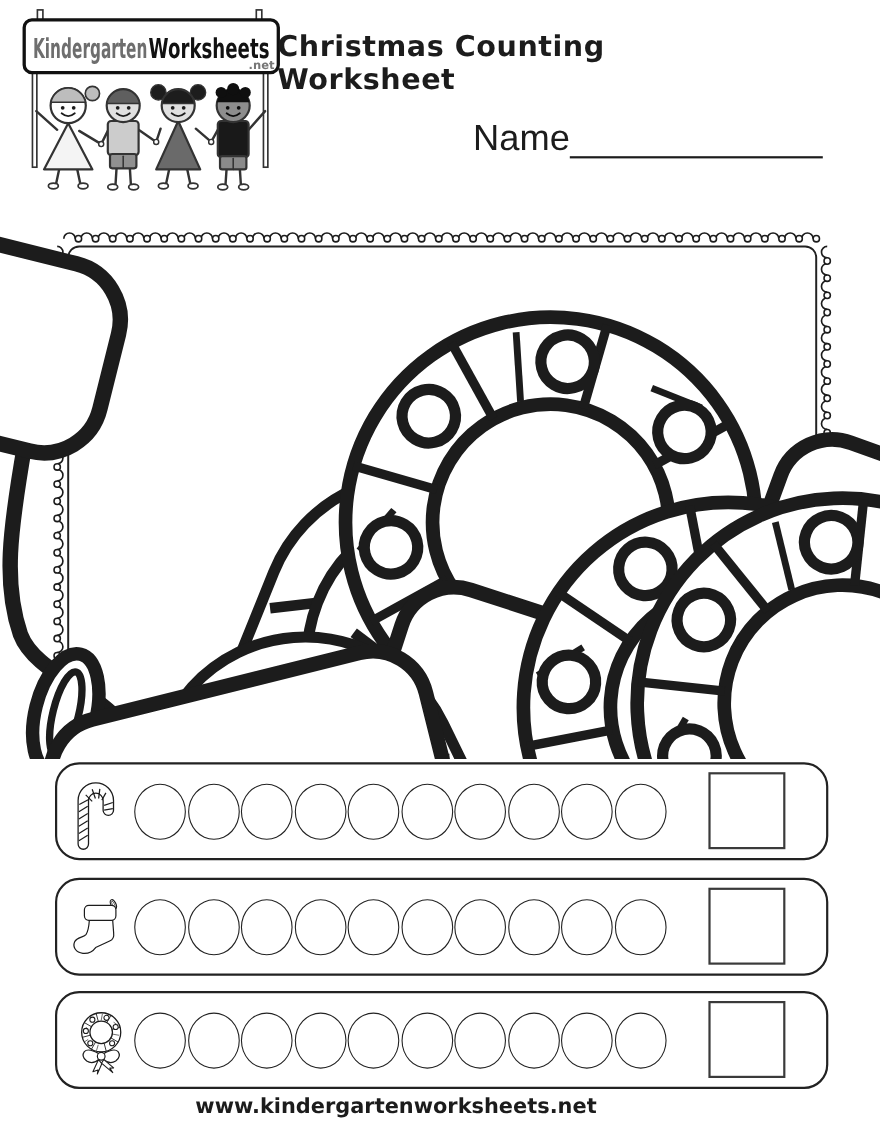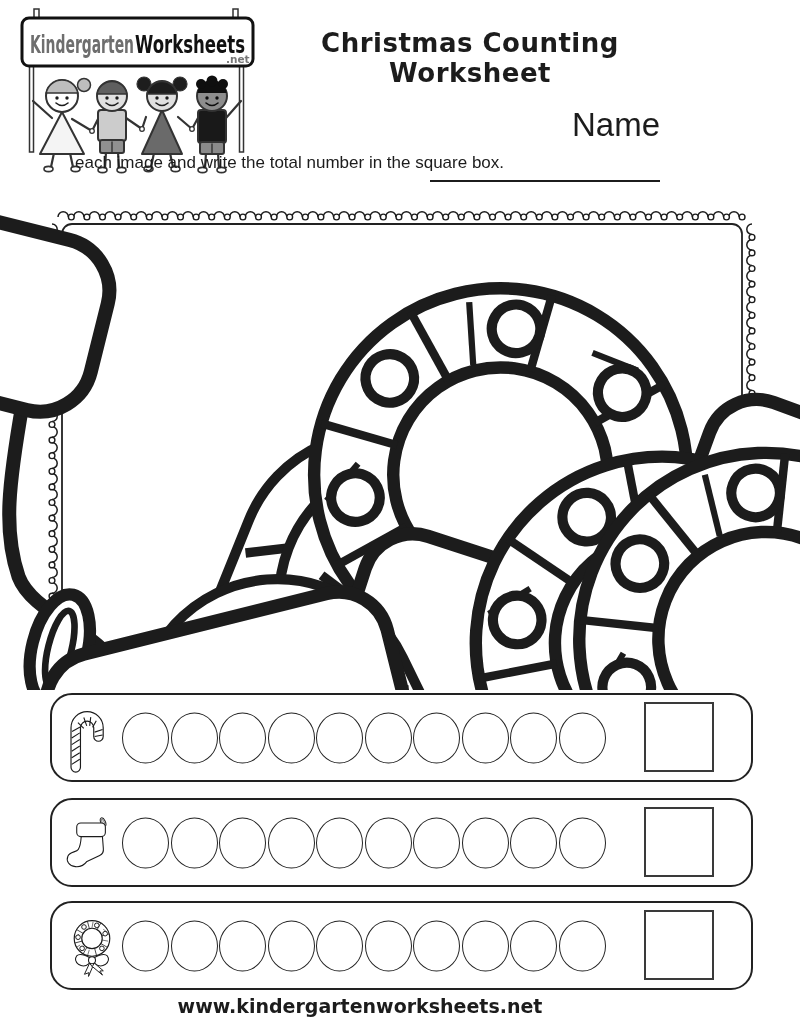--- a/index.html
+++ b/index.html
@@ -4,24 +4,24 @@
 <style>
   html,body{margin:0;padding:0;}
   body{
     width:800px;height:1035px;position:relative;background:#fff;
     font-family:"Liberation Sans",sans-serif;color:#1c1c1c;overflow:hidden;
   }
   
   #logo-svg{position:absolute;left:0;top:0;width:270px;height:175px;}
   
   .title{
-    position:absolute;left:252px;top:28px;width:436px;text-align:center;
+    position:absolute;left:252px;top:28px;width:436px;text-align:left;
     font-family:"DejaVu Sans",sans-serif;font-weight:bold;font-size:26px;letter-spacing:.5px;
   }
-  .name-row{position:absolute;left:430px;top:106px;display:flex;align-items:flex-end;flex-direction:column;}
+  .name-row{position:absolute;left:430px;top:106px;display:flex;align-items:flex-end;}
   .name-label{font-size:33px;line-height:38px;}
   .name-line{width:230px;height:36px;border-bottom:2px solid #1c1c1c;}
   .instructions{position:absolute;left:75px;top:152px;width:690px;font-size:17px;line-height:22px;}
   
   #scatter-svg{position:absolute;left:0;top:0;width:800px;height:690px;}
   
   .count-row{
     position:absolute;left:50px;width:699px;height:85px;
     border:2.2px solid #222;border-radius:22px;background:#fff;
   }
@@ -217,21 +217,20 @@
 </svg>
 
 <div class="title">Christmas Counting Worksheet</div>
 
 <div class="name-row">
   <span class="name-label">Name</span>
   <span class="name-line"></span>
 </div>
 
 <div class="instructions">
-  <div>each image and write the total number in the square box.</div>
 </div>
 
 <svg id="scatter-svg" viewBox="0 0 800 690">
   <g id="scallop-border">
       <path d="M 58.0 217.0 a 5.2 5.2 0 0 1 10.4 0.0 M 73.6 217.0 a 5.2 5.2 0 0 1 10.4 0.0 M 89.2 217.0 a 5.2 5.2 0 0 1 10.4 0.0 M 104.8 217.0 a 5.2 5.2 0 0 1 10.4 0.0 M 120.4 217.0 a 5.2 5.2 0 0 1 10.4 0.0 M 136.0 217.0 a 5.2 5.2 0 0 1 10.4 0.0 M 151.6 217.0 a 5.2 5.2 0 0 1 10.4 0.0 M 167.2 217.0 a 5.2 5.2 0 0 1 10.4 0.0 M 182.8 217.0 a 5.2 5.2 0 0 1 10.4 0.0 M 198.4 217.0 a 5.2 5.2 0 0 1 10.4 0.0 M 214.0 217.0 a 5.2 5.2 0 0 1 10.4 0.0 M 229.6 217.0 a 5.2 5.2 0 0 1 10.4 0.0 M 245.2 217.0 a 5.2 5.2 0 0 1 10.4 0.0 M 260.8 217.0 a 5.2 5.2 0 0 1 10.4 0.0 M 276.4 217.0 a 5.2 5.2 0 0 1 10.4 0.0 M 292.0 217.0 a 5.2 5.2 0 0 1 10.4 0.0 M 307.6 217.0 a 5.2 5.2 0 0 1 10.4 0.0 M 323.2 217.0 a 5.2 5.2 0 0 1 10.4 0.0 M 338.8 217.0 a 5.2 5.2 0 0 1 10.4 0.0 M 354.4 217.0 a 5.2 5.2 0 0 1 10.4 0.0 M 370.0 217.0 a 5.2 5.2 0 0 1 10.4 0.0 M 385.6 217.0 a 5.2 5.2 0 0 1 10.4 0.0 M 401.2 217.0 a 5.2 5.2 0 0 1 10.4 0.0 M 416.8 217.0 a 5.2 5.2 0 0 1 10.4 0.0 M 432.4 217.0 a 5.2 5.2 0 0 1 10.4 0.0 M 448.0 217.0 a 5.2 5.2 0 0 1 10.4 0.0 M 463.6 217.0 a 5.2 5.2 0 0 1 10.4 0.0 M 479.2 217.0 a 5.2 5.2 0 0 1 10.4 0.0 M 494.8 217.0 a 5.2 5.2 0 0 1 10.4 0.0 M 510.4 217.0 a 5.2 5.2 0 0 1 10.4 0.0 M 526.0 217.0 a 5.2 5.2 0 0 1 10.4 0.0 M 541.6 217.0 a 5.2 5.2 0 0 1 10.4 0.0 M 557.2 217.0 a 5.2 5.2 0 0 1 10.4 0.0 M 572.8 217.0 a 5.2 5.2 0 0 1 10.4 0.0 M 588.4 217.0 a 5.2 5.2 0 0 1 10.4 0.0 M 604.0 217.0 a 5.2 5.2 0 0 1 10.4 0.0 M 619.6 217.0 a 5.2 5.2 0 0 1 10.4 0.0 M 635.2 217.0 a 5.2 5.2 0 0 1 10.4 0.0 M 650.8 217.0 a 5.2 5.2 0 0 1 10.4 0.0 M 666.4 217.0 a 5.2 5.2 0 0 1 10.4 0.0 M 682.0 217.0 a 5.2 5.2 0 0 1 10.4 0.0 M 697.6 217.0 a 5.2 5.2 0 0 1 10.4 0.0 M 713.2 217.0 a 5.2 5.2 0 0 1 10.4 0.0 M 728.8 217.0 a 5.2 5.2 0 0 1 10.4 0.0 M 58.0 656.0 a 5.2 5.2 0 0 0 10.4 0.0 M 73.6 656.0 a 5.2 5.2 0 0 0 10.4 0.0 M 89.2 656.0 a 5.2 5.2 0 0 0 10.4 0.0 M 104.8 656.0 a 5.2 5.2 0 0 0 10.4 0.0 M 120.4 656.0 a 5.2 5.2 0 0 0 10.4 0.0 M 136.0 656.0 a 5.2 5.2 0 0 0 10.4 0.0 M 151.6 656.0 a 5.2 5.2 0 0 0 10.4 0.0 M 167.2 656.0 a 5.2 5.2 0 0 0 10.4 0.0 M 182.8 656.0 a 5.2 5.2 0 0 0 10.4 0.0 M 198.4 656.0 a 5.2 5.2 0 0 0 10.4 0.0 M 214.0 656.0 a 5.2 5.2 0 0 0 10.4 0.0 M 229.6 656.0 a 5.2 5.2 0 0 0 10.4 0.0 M 245.2 656.0 a 5.2 5.2 0 0 0 10.4 0.0 M 260.8 656.0 a 5.2 5.2 0 0 0 10.4 0.0 M 276.4 656.0 a 5.2 5.2 0 0 0 10.4 0.0 M 292.0 656.0 a 5.2 5.2 0 0 0 10.4 0.0 M 307.6 656.0 a 5.2 5.2 0 0 0 10.4 0.0 M 323.2 656.0 a 5.2 5.2 0 0 0 10.4 0.0 M 338.8 656.0 a 5.2 5.2 0 0 0 10.4 0.0 M 354.4 656.0 a 5.2 5.2 0 0 0 10.4 0.0 M 370.0 656.0 a 5.2 5.2 0 0 0 10.4 0.0 M 385.6 656.0 a 5.2 5.2 0 0 0 10.4 0.0 M 401.2 656.0 a 5.2 5.2 0 0 0 10.4 0.0 M 416.8 656.0 a 5.2 5.2 0 0 0 10.4 0.0 M 432.4 656.0 a 5.2 5.2 0 0 0 10.4 0.0 M 448.0 656.0 a 5.2 5.2 0 0 0 10.4 0.0 M 463.6 656.0 a 5.2 5.2 0 0 0 10.4 0.0 M 479.2 656.0 a 5.2 5.2 0 0 0 10.4 0.0 M 494.8 656.0 a 5.2 5.2 0 0 0 10.4 0.0 M 510.4 656.0 a 5.2 5.2 0 0 0 10.4 0.0 M 526.0 656.0 a 5.2 5.2 0 0 0 10.4 0.0 M 541.6 656.0 a 5.2 5.2 0 0 0 10.4 0.0 M 557.2 656.0 a 5.2 5.2 0 0 0 10.4 0.0 M 572.8 656.0 a 5.2 5.2 0 0 0 10.4 0.0 M 588.4 656.0 a 5.2 5.2 0 0 0 10.4 0.0 M 604.0 656.0 a 5.2 5.2 0 0 0 10.4 0.0 M 619.6 656.0 a 5.2 5.2 0 0 0 10.4 0.0 M 635.2 656.0 a 5.2 5.2 0 0 0 10.4 0.0 M 650.8 656.0 a 5.2 5.2 0 0 0 10.4 0.0 M 666.4 656.0 a 5.2 5.2 0 0 0 10.4 0.0 M 682.0 656.0 a 5.2 5.2 0 0 0 10.4 0.0 M 697.6 656.0 a 5.2 5.2 0 0 0 10.4 0.0 M 713.2 656.0 a 5.2 5.2 0 0 0 10.4 0.0 M 728.8 656.0 a 5.2 5.2 0 0 0 10.4 0.0 M 52.0 224.0 a 5.2 5.2 0 0 1 0.0 10.4 M 52.0 239.6 a 5.2 5.2 0 0 1 0.0 10.4 M 52.0 255.2 a 5.2 5.2 0 0 1 0.0 10.4 M 52.0 270.8 a 5.2 5.2 0 0 1 0.0 10.4 M 52.0 286.4 a 5.2 5.2 0 0 1 0.0 10.4 M 52.0 302.0 a 5.2 5.2 0 0 1 0.0 10.4 M 52.0 317.6 a 5.2 5.2 0 0 1 0.0 10.4 M 52.0 333.2 a 5.2 5.2 0 0 1 0.0 10.4 M 52.0 348.8 a 5.2 5.2 0 0 1 0.0 10.4 M 52.0 364.4 a 5.2 5.2 0 0 1 0.0 10.4 M 52.0 380.0 a 5.2 5.2 0 0 1 0.0 10.4 M 52.0 395.6 a 5.2 5.2 0 0 1 0.0 10.4 M 52.0 411.2 a 5.2 5.2 0 0 1 0.0 10.4 M 52.0 426.8 a 5.2 5.2 0 0 1 0.0 10.4 M 52.0 442.4 a 5.2 5.2 0 0 1 0.0 10.4 M 52.0 458.0 a 5.2 5.2 0 0 1 0.0 10.4 M 52.0 473.6 a 5.2 5.2 0 0 1 0.0 10.4 M 52.0 489.2 a 5.2 5.2 0 0 1 0.0 10.4 M 52.0 504.8 a 5.2 5.2 0 0 1 0.0 10.4 M 52.0 520.4 a 5.2 5.2 0 0 1 0.0 10.4 M 52.0 536.0 a 5.2 5.2 0 0 1 0.0 10.4 M 52.0 551.6 a 5.2 5.2 0 0 1 0.0 10.4 M 52.0 567.2 a 5.2 5.2 0 0 1 0.0 10.4 M 52.0 582.8 a 5.2 5.2 0 0 1 0.0 10.4 M 52.0 598.4 a 5.2 5.2 0 0 1 0.0 10.4 M 52.0 614.0 a 5.2 5.2 0 0 1 0.0 10.4 M 52.0 629.6 a 5.2 5.2 0 0 1 0.0 10.4 M 752.0 224.0 a 5.2 5.2 0 0 0 0.0 10.4 M 752.0 239.6 a 5.2 5.2 0 0 0 0.0 10.4 M 752.0 255.2 a 5.2 5.2 0 0 0 0.0 10.4 M 752.0 270.8 a 5.2 5.2 0 0 0 0.0 10.4 M 752.0 286.4 a 5.2 5.2 0 0 0 0.0 10.4 M 752.0 302.0 a 5.2 5.2 0 0 0 0.0 10.4 M 752.0 317.6 a 5.2 5.2 0 0 0 0.0 10.4 M 752.0 333.2 a 5.2 5.2 0 0 0 0.0 10.4 M 752.0 348.8 a 5.2 5.2 0 0 0 0.0 10.4 M 752.0 364.4 a 5.2 5.2 0 0 0 0.0 10.4 M 752.0 380.0 a 5.2 5.2 0 0 0 0.0 10.4 M 752.0 395.6 a 5.2 5.2 0 0 0 0.0 10.4 M 752.0 411.2 a 5.2 5.2 0 0 0 0.0 10.4 M 752.0 426.8 a 5.2 5.2 0 0 0 0.0 10.4 M 752.0 442.4 a 5.2 5.2 0 0 0 0.0 10.4 M 752.0 458.0 a 5.2 5.2 0 0 0 0.0 10.4 M 752.0 473.6 a 5.2 5.2 0 0 0 0.0 10.4 M 752.0 489.2 a 5.2 5.2 0 0 0 0.0 10.4 M 752.0 504.8 a 5.2 5.2 0 0 0 0.0 10.4 M 752.0 520.4 a 5.2 5.2 0 0 0 0.0 10.4 M 752.0 536.0 a 5.2 5.2 0 0 0 0.0 10.4 M 752.0 551.6 a 5.2 5.2 0 0 0 0.0 10.4 M 752.0 567.2 a 5.2 5.2 0 0 0 0.0 10.4 M 752.0 582.8 a 5.2 5.2 0 0 0 0.0 10.4 M 752.0 598.4 a 5.2 5.2 0 0 0 0.0 10.4 M 752.0 614.0 a 5.2 5.2 0 0 0 0.0 10.4 M 752.0 629.6 a 5.2 5.2 0 0 0 0.0 10.4 " fill="none" stroke="#1c1c1c" stroke-width="1.5"></path>
       <circle cx="71.3" cy="217.0" r="2.9" fill="#fff" stroke="#1c1c1c" stroke-width="1.4"></circle>
       <circle cx="86.9" cy="217.0" r="2.9" fill="#fff" stroke="#1c1c1c" stroke-width="1.4"></circle>
       <circle cx="102.5" cy="217.0" r="2.9" fill="#fff" stroke="#1c1c1c" stroke-width="1.4"></circle>
       <circle cx="118.1" cy="217.0" r="2.9" fill="#fff" stroke="#1c1c1c" stroke-width="1.4"></circle>
       <circle cx="133.7" cy="217.0" r="2.9" fill="#fff" stroke="#1c1c1c" stroke-width="1.4"></circle>

